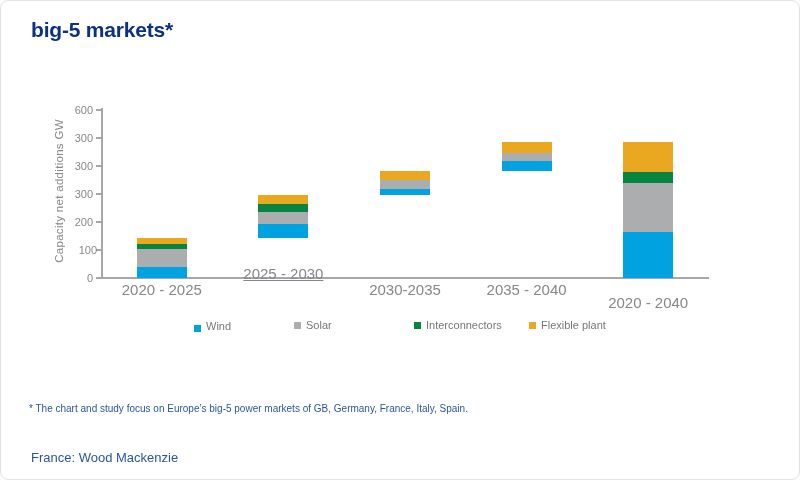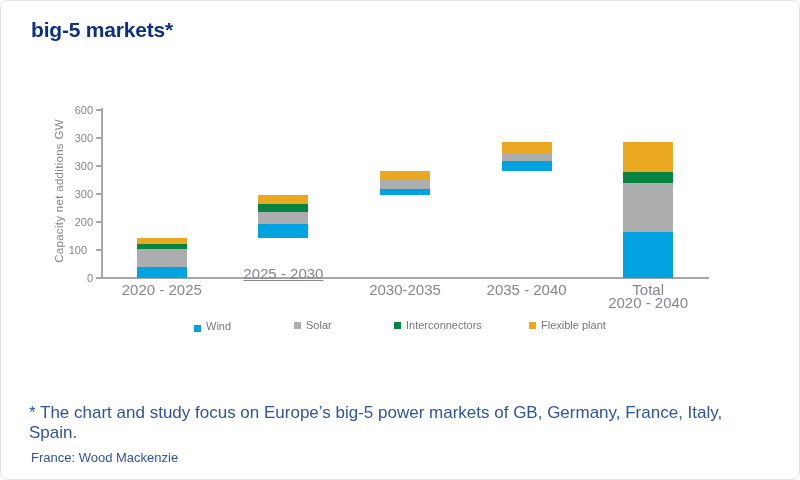--- a/index.html
+++ b/index.html
@@ -10,41 +10,41 @@
   .axis-y-line{position:absolute;left:100px;top:12px;width:2px;height:171px;background:#A6A7AA;}
   .axis-x-line{position:absolute;left:100px;top:181px;width:608px;height:2px;background:#A6A7AA;}
   .y-tick-mark{position:absolute;width:6px;height:2px;background:#A6A7AA;}
   .y-tick-label{position:absolute;width:50px;text-align:right;font-size:11px;color:#85878A;}
   .y-axis-title{position:absolute;left:58px;top:95px;transform:translate(-50%,-50%) rotate(-90deg);white-space:nowrap;font-size:11.5px;color:#85878A;letter-spacing:0.3px;}
   .bar-seg{position:absolute;width:50px;}
   .x-label{position:absolute;width:130px;text-align:center;font-size:15px;color:#85878A;line-height:13px;}
   .legend-item{position:absolute;top:222px;height:14px;display:flex;align-items:center;}
   .legend-swatch{width:7px;height:7px;margin-right:5px;flex:0 0 auto;}
   .legend-label{font-size:11px;color:#76777A;white-space:nowrap;}
-  .footnote{position:absolute;left:28px;top:402px;width:740px;font-size:17px;color:#2D559F;}
+  .footnote{position:absolute;left:28px;top:402px;width:740px;font-size:10px;color:#2D559F;}
   .source{position:absolute;left:30px;top:449px;width:400px;font-size:13px;color:#2D559F;}
 </style>
 </head>
 <body>
 
 <div class="frame">
 
   <div class="title">
     <div>big-5 markets*</div>
   </div>
 
   <div class="chart" id="chart">
     <div class="y-axis-title">Capacity net additions GW</div>
     <div class="axis-y-line"></div>
     <div class="axis-x-line"></div>
 
   <div class="y-tick-mark" style="left: 95px; top: 181px;"></div>
       <div class="y-tick-label" style="left: 42px; top: 176px;">0</div>
       <div class="y-tick-mark" style="left: 95px; top: 153px;"></div>
-      <div class="y-tick-label" style="left: 36px; top: 148px; text-align: right;">100</div>
+      <div class="y-tick-label" style="left: 46px; top: 148px; text-align: right;">100</div>
       <div class="y-tick-mark" style="left: 95px; top: 125px;"></div>
       <div class="y-tick-label" style="left: 42px; top: 120px;">200</div>
       <div class="y-tick-mark" style="left: 95px; top: 97px;"></div>
       <div class="y-tick-label" style="left: 42px; top: 92px;">300</div>
       <div class="y-tick-mark" style="left: 95px; top: 69px;"></div>
       <div class="y-tick-label" style="left: 42px; top: 64px;">300</div>
       <div class="y-tick-mark" style="left: 95px; top: 41px;"></div>
       <div class="y-tick-label" style="left: 42px; top: 36px;">300</div>
       <div class="y-tick-mark" style="left: 95px; top: 13px;"></div>
       <div class="y-tick-label" style="left: 42px; top: 8px;">600</div>
@@ -63,31 +63,30 @@
       <div class="bar-seg" style="left: 379px; top: 74.76px; height: 9.52px; background: rgb(233, 168, 32);"></div>
       <div class="x-label" style="left: 339px; top: 187px;">2030-2035</div>
       <div class="bar-seg" style="left: 500.6px; top: 65.24px; height: 9.52px; background: rgb(0, 163, 224);"></div>
       <div class="bar-seg" style="left: 500.6px; top: 56.84px; height: 8.4px; background: rgb(171, 173, 175);"></div>
       <div class="bar-seg" style="left: 500.6px; top: 46.2px; height: 10.64px; background: rgb(233, 168, 32);"></div>
       <div class="x-label" style="left: 460.6px; top: 187px;">2035 - 2040</div>
       <div class="bar-seg" style="left: 622.2px; top: 135.8px; height: 46.2px; background: rgb(0, 163, 224);"></div>
       <div class="bar-seg" style="left: 622.2px; top: 86.8px; height: 49px; background: rgb(171, 173, 175);"></div>
       <div class="bar-seg" style="left: 622.2px; top: 75.6px; height: 11.2px; background: rgb(7, 132, 63);"></div>
       <div class="bar-seg" style="left: 622.2px; top: 46.2px; height: 29.4px; background: rgb(233, 168, 32);"></div>
-      <div class="x-label" style="left: 582.2px; top: 187px;">Total</div>
       <div class="x-label" style="left: 582.2px; top: 200px;">2020 - 2040</div>
       <div class="legend-item" style="left: 193px; align-items: flex-end;">
         <span class="legend-swatch" style="background: rgb(0, 163, 224);"></span>
         <span class="legend-label">Wind</span>
       </div>
       <div class="legend-item" style="left: 293px;">
         <span class="legend-swatch" style="background: rgb(171, 173, 175);"></span>
         <span class="legend-label">Solar</span>
       </div>
-      <div class="legend-item" style="left: 393px;">
+      <div class="legend-item" style="left: 413px;">
         <span class="legend-swatch" style="background: rgb(7, 132, 63);"></span>
         <span class="legend-label">Interconnectors</span>
       </div>
       <div class="legend-item" style="left: 528px;">
         <span class="legend-swatch" style="background: rgb(233, 168, 32);"></span>
         <span class="legend-label">Flexible plant</span>
       </div>
     </div>
 
   <div class="footnote">* The chart and study focus on Europe’s big-5 power markets of GB, Germany, France, Italy, Spain.</div>

